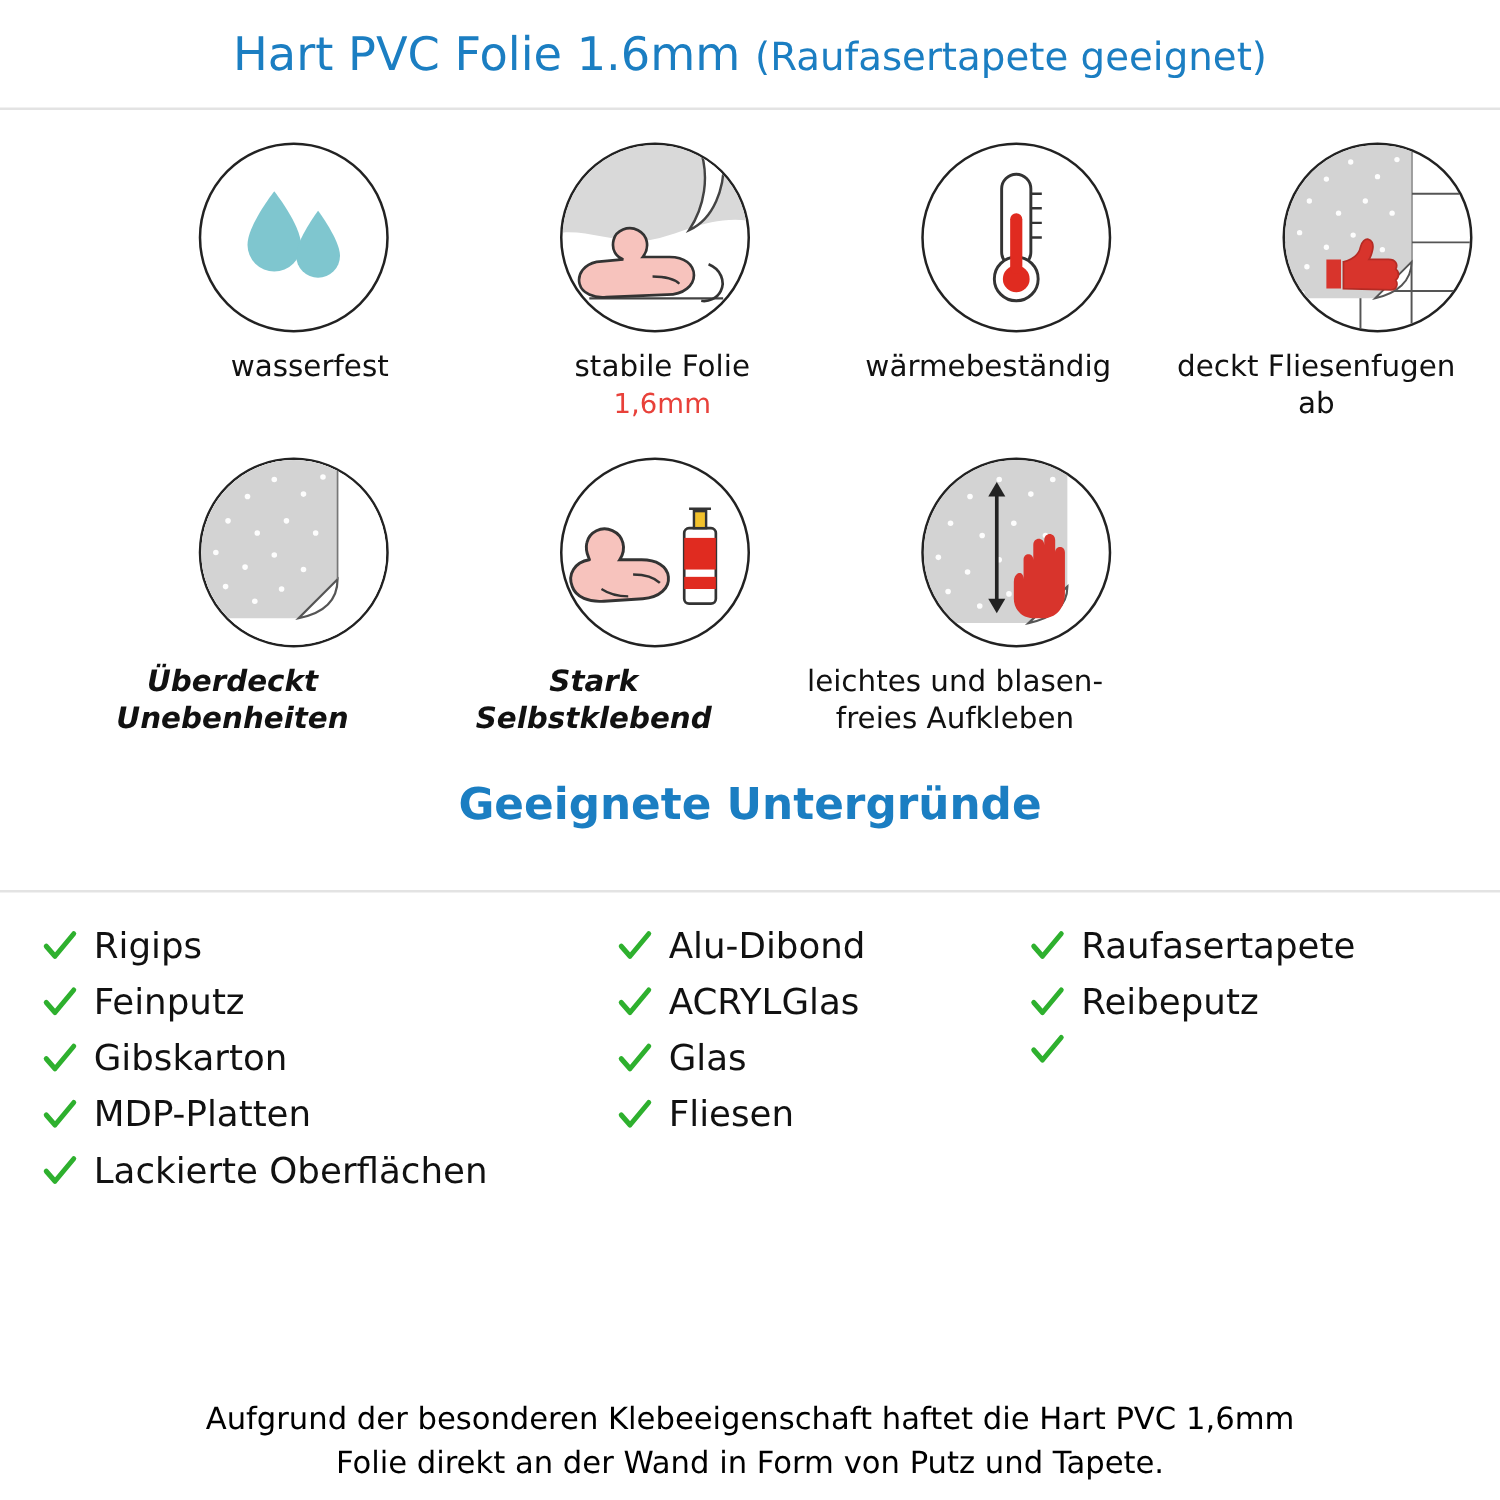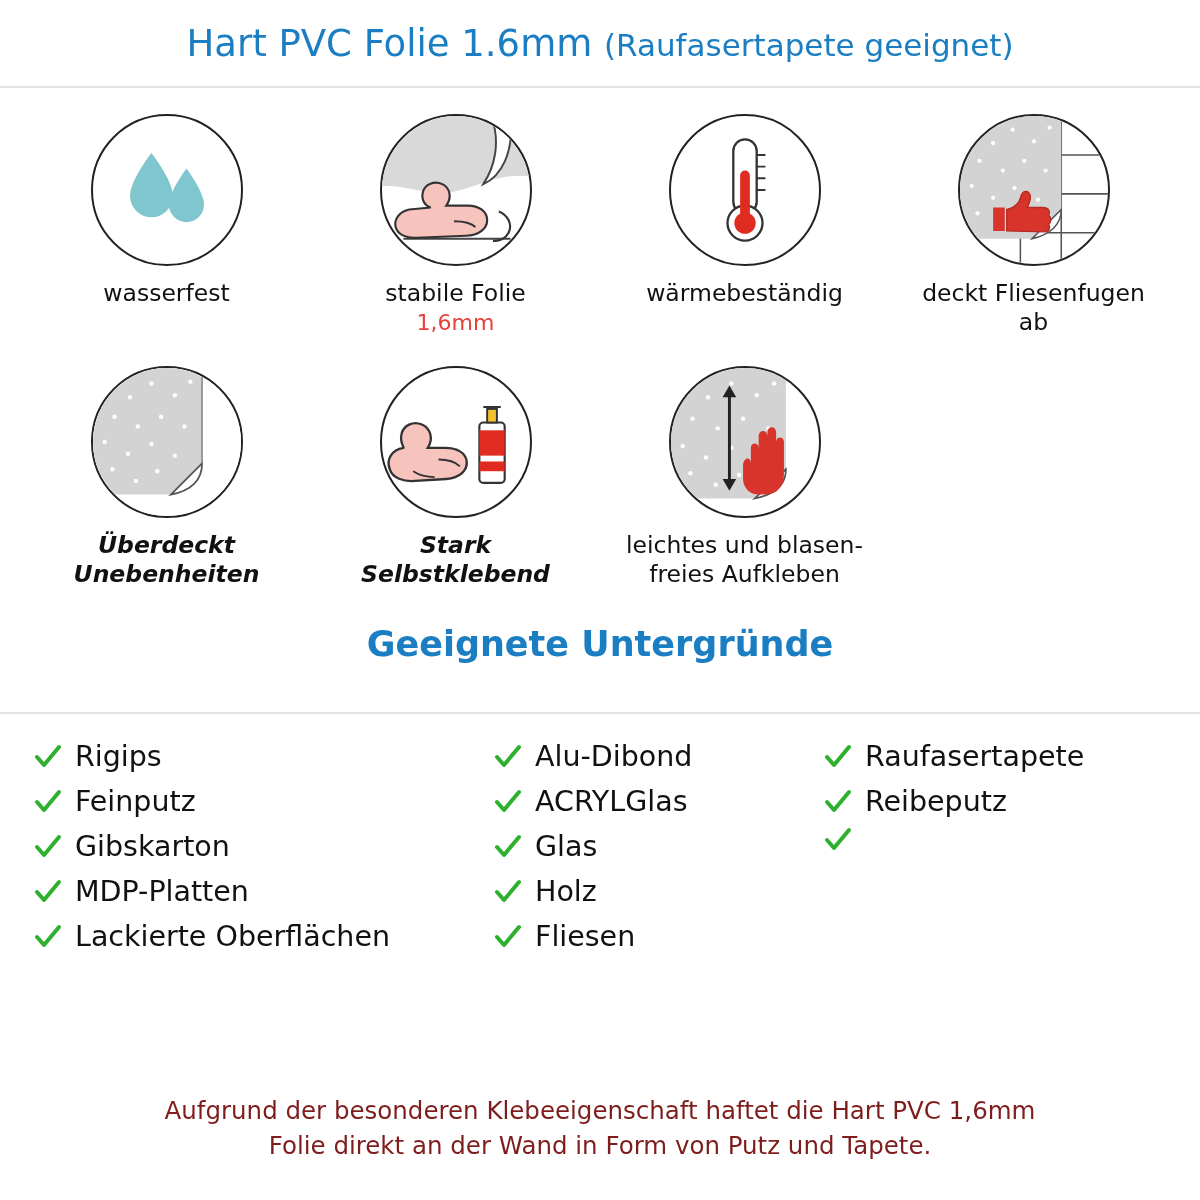--- a/index.html
+++ b/index.html
@@ -28,21 +28,21 @@
   }
 
   
   .features {
     padding: 26px 22px 0 22px;
     display: grid;
     grid-template-columns: repeat(4, 1fr);
     grid-template-rows: 252px 252px;
   }
   .feature {
-    display: flex; flex-direction: column; align-items: center;
+    display: flex; flex-direction: column; align-items: flex-end;
   }
   .circle {
     width: 152px; height: 152px;
     border: 2px solid #222;
     border-radius: 50%;
     position: relative;
     overflow: hidden;
     background: #fff;
   }
   .caption {
@@ -84,23 +84,23 @@
   .tick {
     flex: 0 0 auto;
     width: 28px; height: 28px;
     display: inline-block;
   }
   .tick svg { display: block; }
 
   
   .footer-note {
     position: absolute;
-    left: 0; right: 0; bottom: 36px;
+    left: 0; right: 0; bottom: 12px;
     text-align: center;
-    color: #7f1d1d;
+    color: #000000;
     font-size: 24.5px;
     line-height: 1.42;
   }
 
   
   .ico { position: absolute; inset: 0; }
   .ico svg { display: block; width: 100%; height: 100%; }
 </style>
 </head>
 <body>
@@ -386,28 +386,20 @@
             </svg>
           </span>
         <span>Glas</span>
       </div>
       <div class="check-item">
         <span class="tick">
             <svg viewBox="0 0 28 28">
               <path d="M3 14 L10 22 L25 4" fill="none" stroke="#2eb02e" stroke-width="4" stroke-linecap="round" stroke-linejoin="round"></path>
             </svg>
           </span>
-        <span>Holz</span>
-      </div>
-      <div class="check-item">
-        <span class="tick">
-            <svg viewBox="0 0 28 28">
-              <path d="M3 14 L10 22 L25 4" fill="none" stroke="#2eb02e" stroke-width="4" stroke-linecap="round" stroke-linejoin="round"></path>
-            </svg>
-          </span>
         <span>Fliesen</span>
       </div>
     </div>
 
     <div class="col">
       <div class="check-item">
         <span class="tick">
             <svg viewBox="0 0 28 28">
               <path d="M3 14 L10 22 L25 4" fill="none" stroke="#2eb02e" stroke-width="4" stroke-linecap="round" stroke-linejoin="round"></path>
             </svg>

